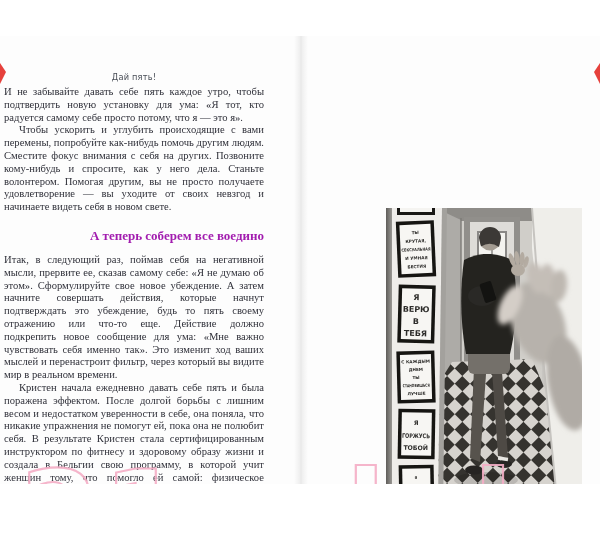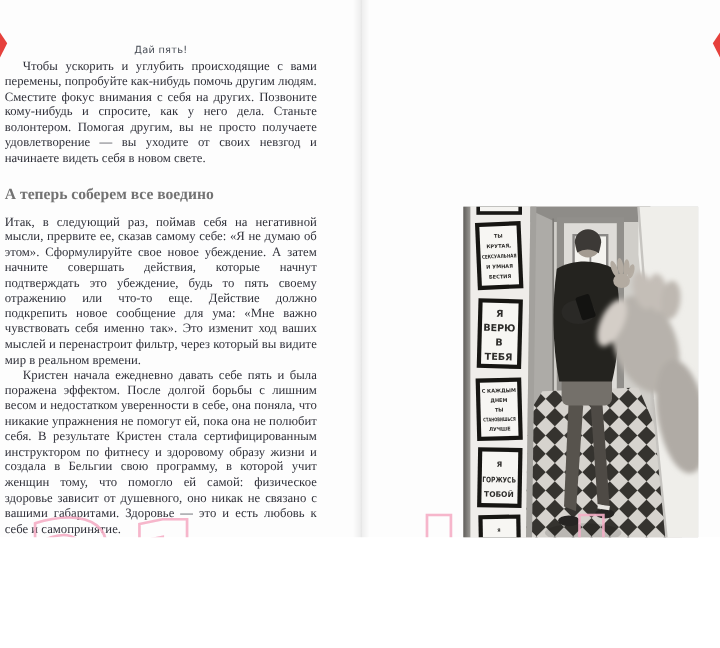--- a/index.html
+++ b/index.html
@@ -1,49 +1,50 @@
 <!DOCTYPE html>
 <html lang="ru"><head>
 <meta charset="utf-8">
 <style>
   html,body{margin:0;padding:0;background:#ffffff;}
   #stage{position:relative;width:600px;height:448px;background:#fdfdfd;overflow:hidden;
-         font-family:"Liberation Serif",serif;}
+         font-family:"Liberation Serif",serif;margin-top:36px;}
   .page{position:absolute;top:0;height:540px;}
   #left-page{left:0;width:300px;}
   #right-page{left:300px;width:300px;}
   .spine{position:absolute;left:294px;top:0;width:14px;height:540px;
          background:linear-gradient(90deg,rgba(0,0,0,0) 0%,rgba(0,0,0,0.06) 45%,rgba(0,0,0,0.10) 50%,rgba(0,0,0,0.06) 55%,rgba(0,0,0,0) 100%);}
   .running-head{position:absolute;top:36px;font-family:"DejaVu Sans",sans-serif;
                 font-size:8.2px;color:#474c55;text-align:center;letter-spacing:0.2px;}
   #left-head{left:4px;width:260px;}
   .body-text{position:absolute;top:50px;font-size:10.6px;line-height:12.8px;
              color:#30313a;text-align:justify;hyphens:auto;}
   #left-col{left:4px;width:260px;}
   .body-text p{margin:0;}
   .body-text p.indent{text-indent:15px;}
   .section-heading{font-family:"Liberation Serif",serif;font-size:13px;line-height:16px;
-                   font-weight:bold;color:#737373;text-align:left;text-indent:0;
+                   font-weight:bold;color:#a21caf;text-align:right;text-indent:0;
                    margin:14px 0 10px 0;}
   .ital{}
   .page-number{position:absolute;top:486px;font-family:"DejaVu Sans",sans-serif;
                font-size:9px;font-weight:bold;color:#383c43;text-align:center;letter-spacing:0.8px;}
   #left-pagenum{left:4px;width:260px;}
   #photo{position:absolute;left:386px;top:172px;width:196px;height:302px;z-index:1;}
   #overlay{position:absolute;left:0;top:0;width:600px;height:540px;z-index:5;pointer-events:none;}
   .sign-line{font-family:"DejaVu Sans",sans-serif;font-weight:bold;fill:#2e2d2b;text-anchor:middle;}
 </style>
 </head>
 <body>
 
 <div id="stage">
 
   <div class="page" id="left-page">
     <div class="running-head" id="left-head">Дай пять!</div>
     <div class="body-text" id="left-col">
+      <p>И не забывайте давать себе пять каждое утро, чтобы подтвердить новую установку для ума: «Я тот, кто радуется самому себе просто потому, что я — это я».</p>
       <p class="indent">Чтобы ускорить и углубить происходящие с вами перемены, попробуйте как-нибудь помочь другим людям. Сместите фокус внимания с себя на других. Позвоните кому-нибудь и спросите, как у него дела. Станьте волонтером. Помогая другим, вы не просто получаете удовлетворение — вы уходите от своих невзгод и начинаете видеть себя в новом свете.</p>
       <div class="section-heading">А теперь соберем все воедино</div>
       <p><span>Итак, в следующий раз, поймав себя на негативной мысли, прервите ее, сказав самому себе: «Я не думаю об этом». Сформулируйте свое новое убеждение. А затем начните совершать действия, которые начнут подтверждать это убеждение, будь то пять своему отражению или что-то еще. Действие должно подкрепить новое сообщение для ума: </span><span class="ital">«Мне важно чувствовать себя именно так»</span><span>. Это изменит ход ваших мыслей и перенастроит фильтр, через который вы видите мир в реальном времени.</span></p>
       <p class="indent">Кристен начала ежедневно давать себе пять и была поражена эффектом. После долгой борьбы с лишним весом и недостатком уверенности в себе, она поняла, что никакие упражнения не помогут ей, пока она не полюбит себя. В результате Кристен стала сертифицированным инструктором по фитнесу и здоровому образу жизни и создала в Бельгии свою программу, в которой учит женщин тому, что помогло ей самой: физическое здоровье зависит от душевного, оно никак не связано с вашими габаритами. Здоровье — это и есть любовь к себе и самопринятие.</p>
     </div>
     <div class="page-number" id="left-pagenum">151</div>
   </div>
 
   <div class="spine"></div>
 

